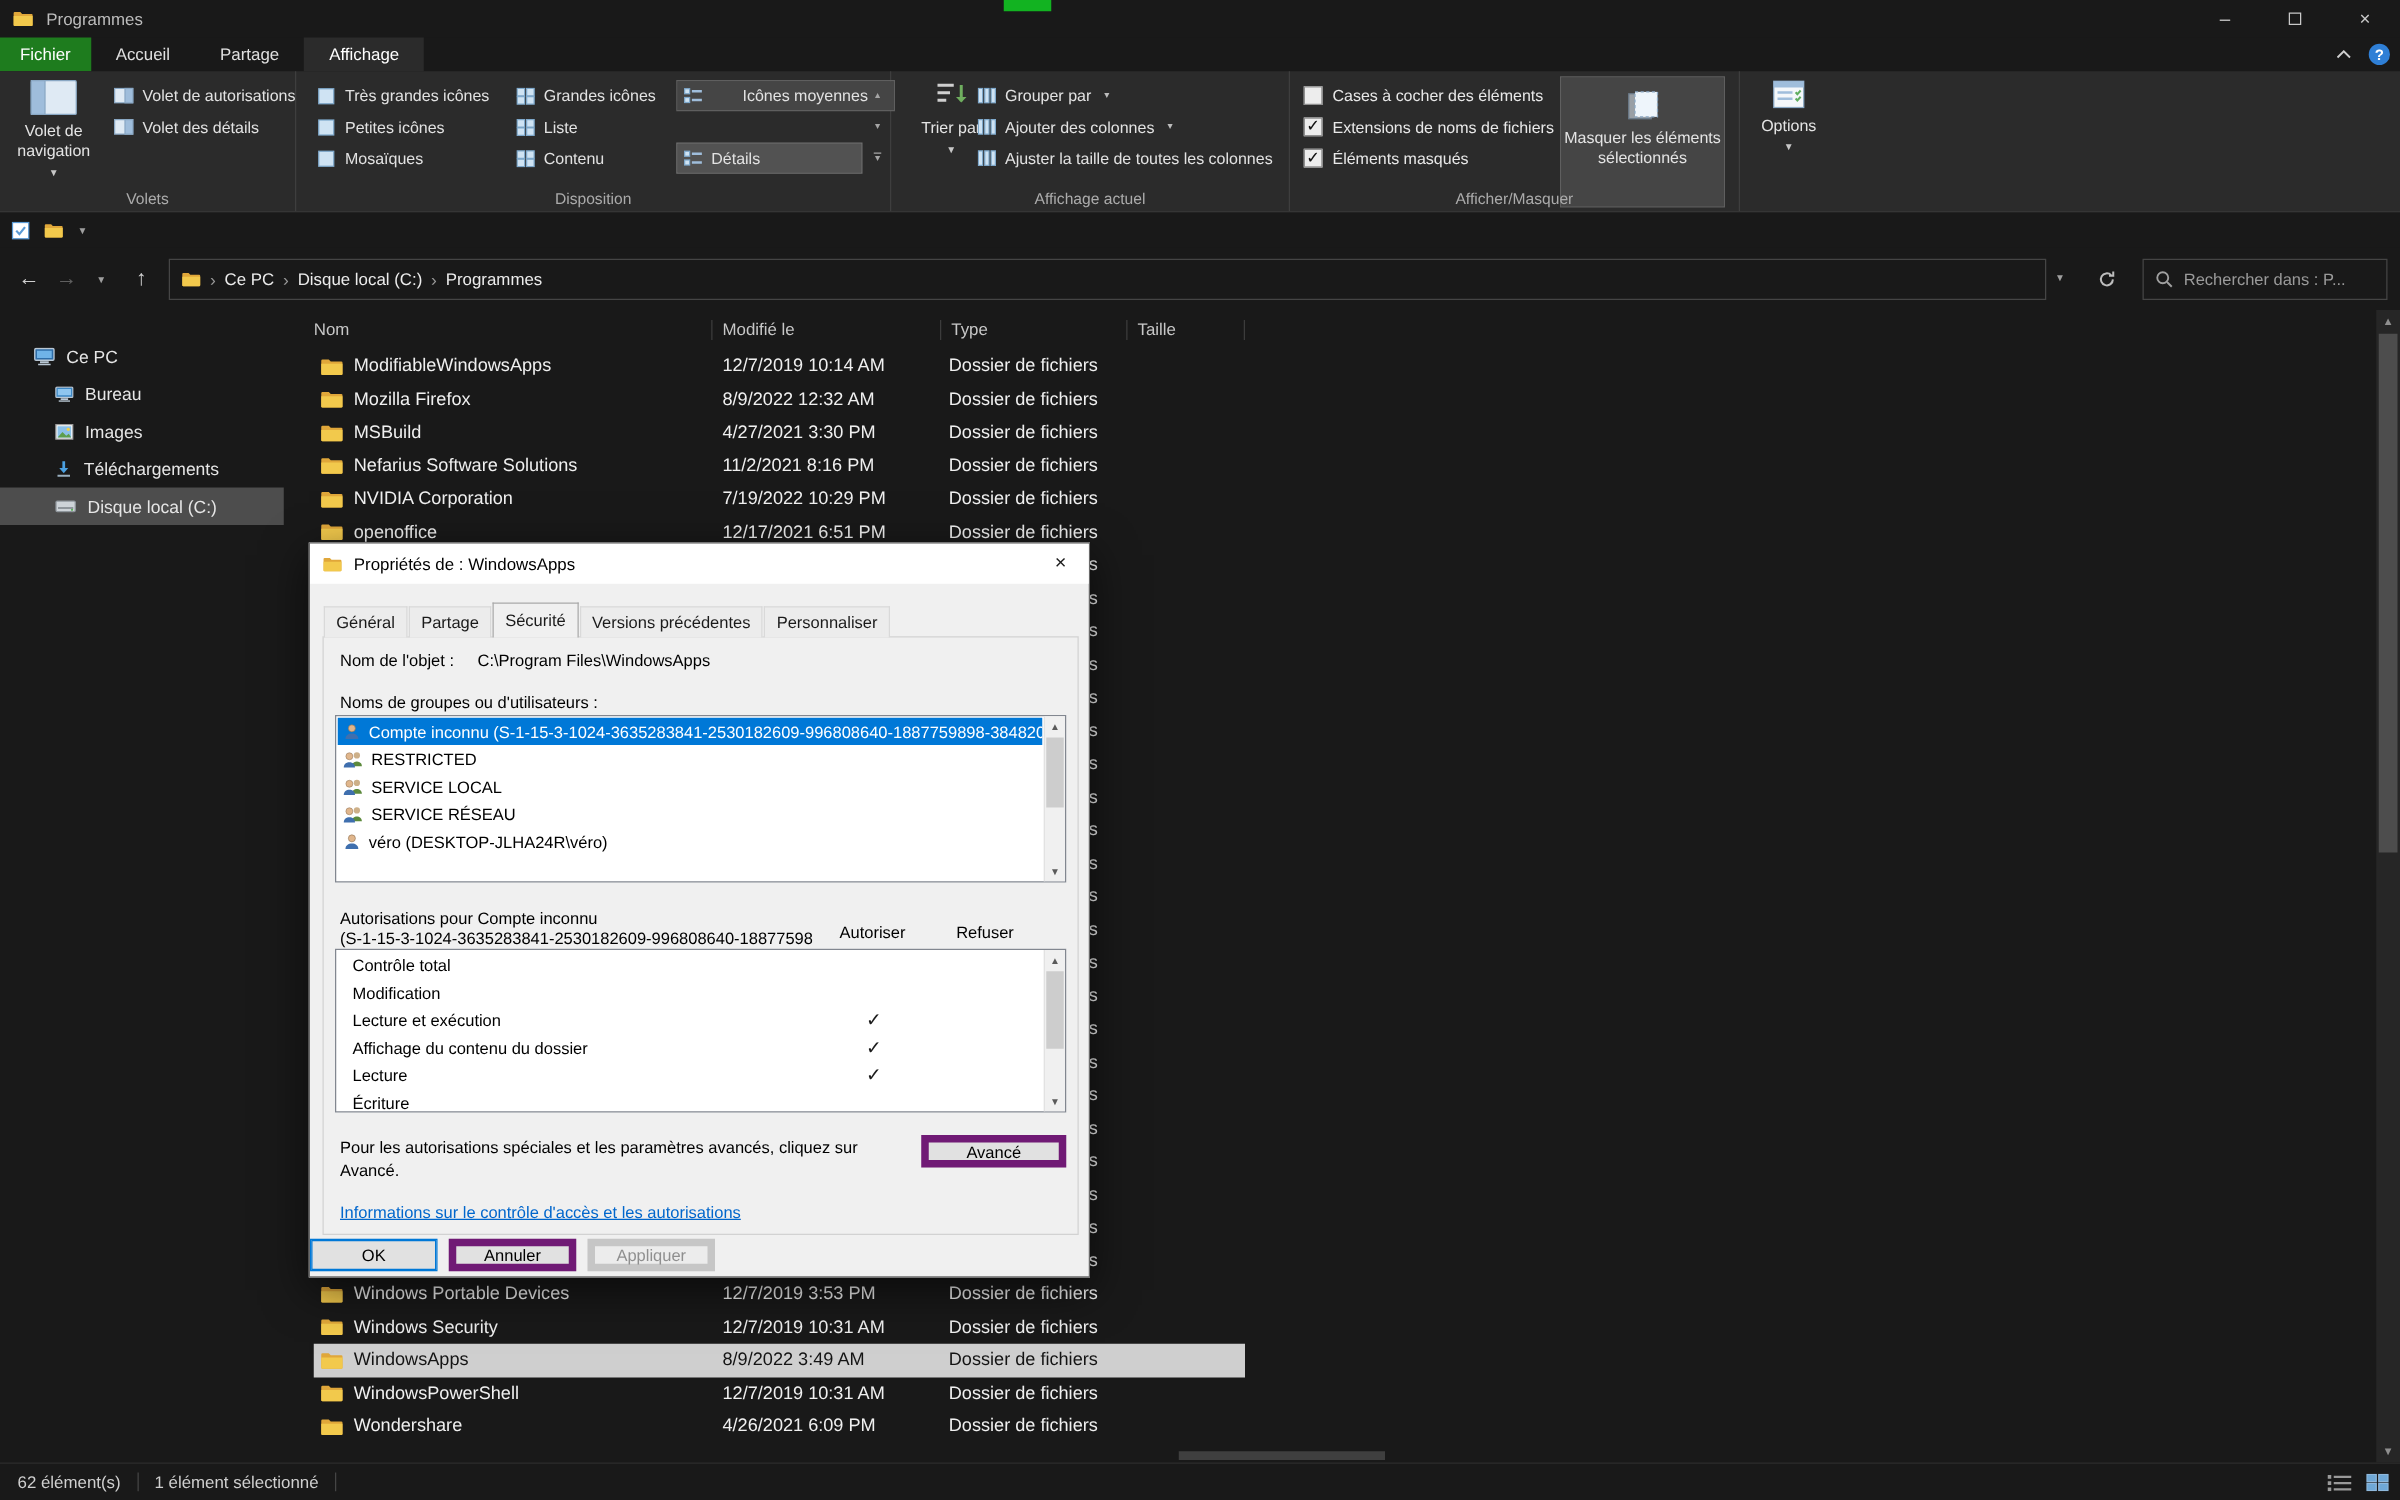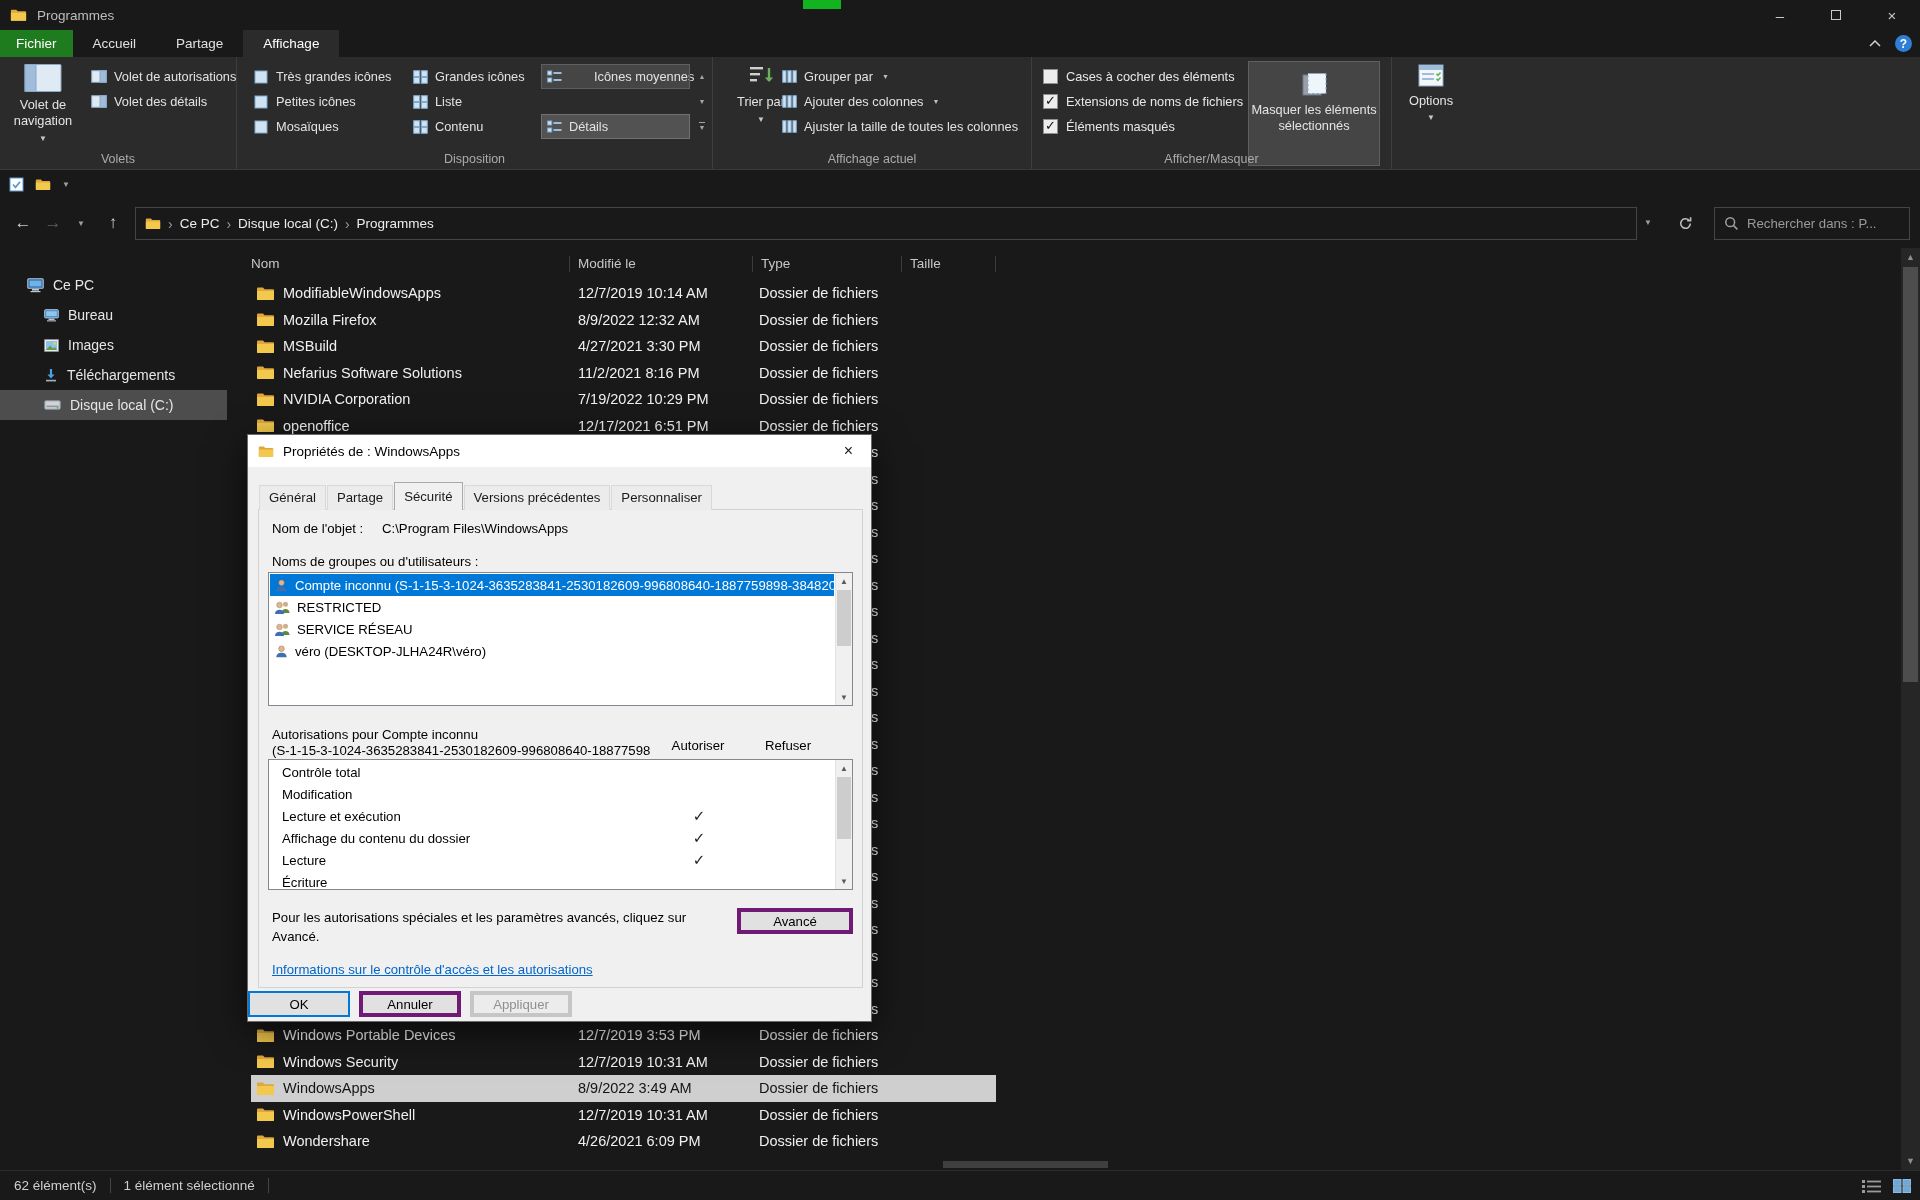--- a/index.html
+++ b/index.html
@@ -135,21 +135,21 @@
 .allow-label{left:405px;top:303px;width:90px;text-align:center;}
 .deny-label{left:495px;top:303px;width:90px;text-align:center;}
 .perm-box{left:20px;top:324px;width:585px;height:131px;background:#fff;border:1px solid #828790;}
 .pl-rows{position:absolute;left:1px;top:1px;right:18px;bottom:1px;overflow:hidden;}
 .prow{display:grid;grid-template-columns:384px 90px 90px;height:22px;align-items:center;}
 .prow .pname{padding-left:12px;white-space:nowrap;}
 .prow .pallow,.prow .pdeny{text-align:center;}
 .prow .chk{visibility:hidden;font-size:15px;font-weight:bold;color:#1c1c1c;}
 .prow.allow .pallow .chk{visibility:visible;}
 .adv-text{left:24px;top:474px;width:452px;line-height:1.42;}
-button.win{background:#e1e1e1;border:4px solid #701a75;font-family:inherit;font-size:13.2px;color:#000;}
+button.win{background:#e1e1e1;border:6px solid #701a75;font-family:inherit;font-size:13.2px;color:#000;}
 .adv-btn{left:489px;top:473px;width:116px;height:26px;}
 .sec-link{left:24px;top:527px;color:var(--link);text-decoration:underline;cursor:pointer;}
 .dlg-buttons{position:absolute;left:0;right:4px;top:556px;display:flex;gap:9px;z-index:2;}
 .dlg-buttons button{width:102px;height:26px;}
 .dlg-buttons button.default{border:1px solid var(--accent);box-shadow:inset 0 0 0 1px var(--accent);}
 .dlg-buttons button.disabled{color:#8f8f8f;background:#ececec;border-color:#c6c6c6;}
 </style>
 </head>
 <body>
 
@@ -289,21 +289,21 @@
                 <rect x="8.3" y="0.7" width="6" height="6" fill="#cfe3f3" stroke="#7fa9cc"></rect>
                 <rect x="0.7" y="7.3" width="6" height="6" fill="#cfe3f3" stroke="#7fa9cc"></rect>
                 <rect x="8.3" y="7.3" width="6" height="6" fill="#cfe3f3" stroke="#7fa9cc"></rect>
               </svg>
             </span>
             <span>Contenu</span>
           </div>
         </div>
       <div class="rg-col" style="left:305px;top:8px;width:150px;">
 
-          <div class="rsmall highlight" style="width:147px;gap:32px;">
+          <div class="rsmall highlight" style="width:173px;gap:32px;">
             <span class="ric">
               <svg width="15" height="14" viewBox="0 0 15 14">
                 <rect x="0.7" y="1" width="4" height="4" fill="#cfe3f3" stroke="#7fa9cc"></rect>
                 <rect x="6.5" y="2" width="8" height="2" fill="#9fbddb"></rect>
                 <rect x="0.7" y="8" width="4" height="4" fill="#cfe3f3" stroke="#7fa9cc"></rect>
                 <rect x="6.5" y="9" width="8" height="2" fill="#9fbddb"></rect>
               </svg>
             </span>
             <span>Icônes moyennes</span>
           </div>
@@ -972,31 +972,43 @@
                 <circle cx="11.5" cy="4.3" r="2.5" fill="#cdb089"></circle>
                 <path d="M7.5 13c0-2.6 1.9-3.9 4-3.9s4 1.3 4 3.9z" fill="#5c8a3c"></path>
                 <circle cx="5.5" cy="5" r="2.8" fill="#e0b68c" stroke="#8a6d4f" stroke-width="0.4"></circle>
                 <path d="M1 14c0-2.8 2.1-4.2 4.5-4.2S10 11.2 10 14z" fill="#3f6fae"></path>
               </svg>
             </span>
             <span class="gname">RESTRICTED</span>
           </div>
 
 
-
           <div class="grow group">
 
             <span class="ui icon-group">
               <svg width="17" height="15" viewBox="0 0 17 15">
                 <circle cx="11.5" cy="4.3" r="2.5" fill="#cdb089"></circle>
                 <path d="M7.5 13c0-2.6 1.9-3.9 4-3.9s4 1.3 4 3.9z" fill="#5c8a3c"></path>
                 <circle cx="5.5" cy="5" r="2.8" fill="#e0b68c" stroke="#8a6d4f" stroke-width="0.4"></circle>
                 <path d="M1 14c0-2.8 2.1-4.2 4.5-4.2S10 11.2 10 14z" fill="#3f6fae"></path>
               </svg>
             </span>
+            <span class="gname">SERVICE LOCAL</span>
+          </div>
+
+          <div class="grow group">
+
+            <span class="ui icon-group">
+              <svg width="17" height="15" viewBox="0 0 17 15">
+                <circle cx="11.5" cy="4.3" r="2.5" fill="#cdb089"></circle>
+                <path d="M7.5 13c0-2.6 1.9-3.9 4-3.9s4 1.3 4 3.9z" fill="#5c8a3c"></path>
+                <circle cx="5.5" cy="5" r="2.8" fill="#e0b68c" stroke="#8a6d4f" stroke-width="0.4"></circle>
+                <path d="M1 14c0-2.8 2.1-4.2 4.5-4.2S10 11.2 10 14z" fill="#3f6fae"></path>
+              </svg>
+            </span>
             <span class="gname">SERVICE RÉSEAU</span>
           </div>
 
           <div class="grow">
             <span class="ui icon-user">
               <svg width="15" height="15" viewBox="0 0 16 16">
                 <circle cx="8" cy="5" r="3" fill="#e0b68c" stroke="#8a6d4f" stroke-width="0.5"></circle>
                 <path d="M2.5 14c0-3 2.5-4.6 5.5-4.6s5.5 1.6 5.5 4.6z" fill="#3f6fae"></path>
               </svg>
             </span>

